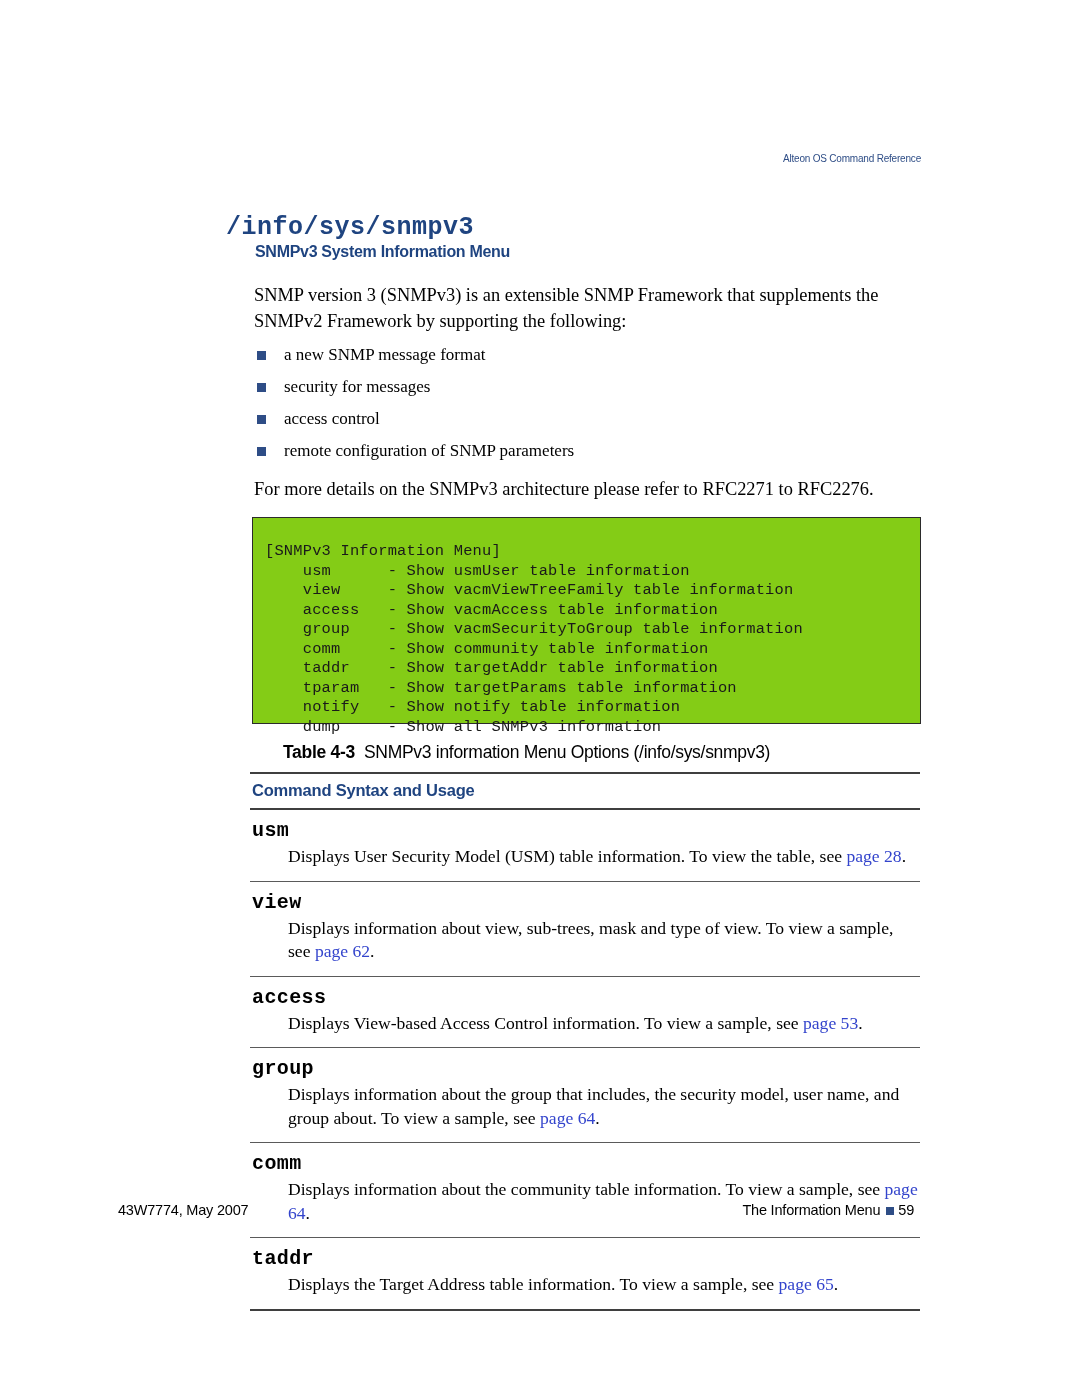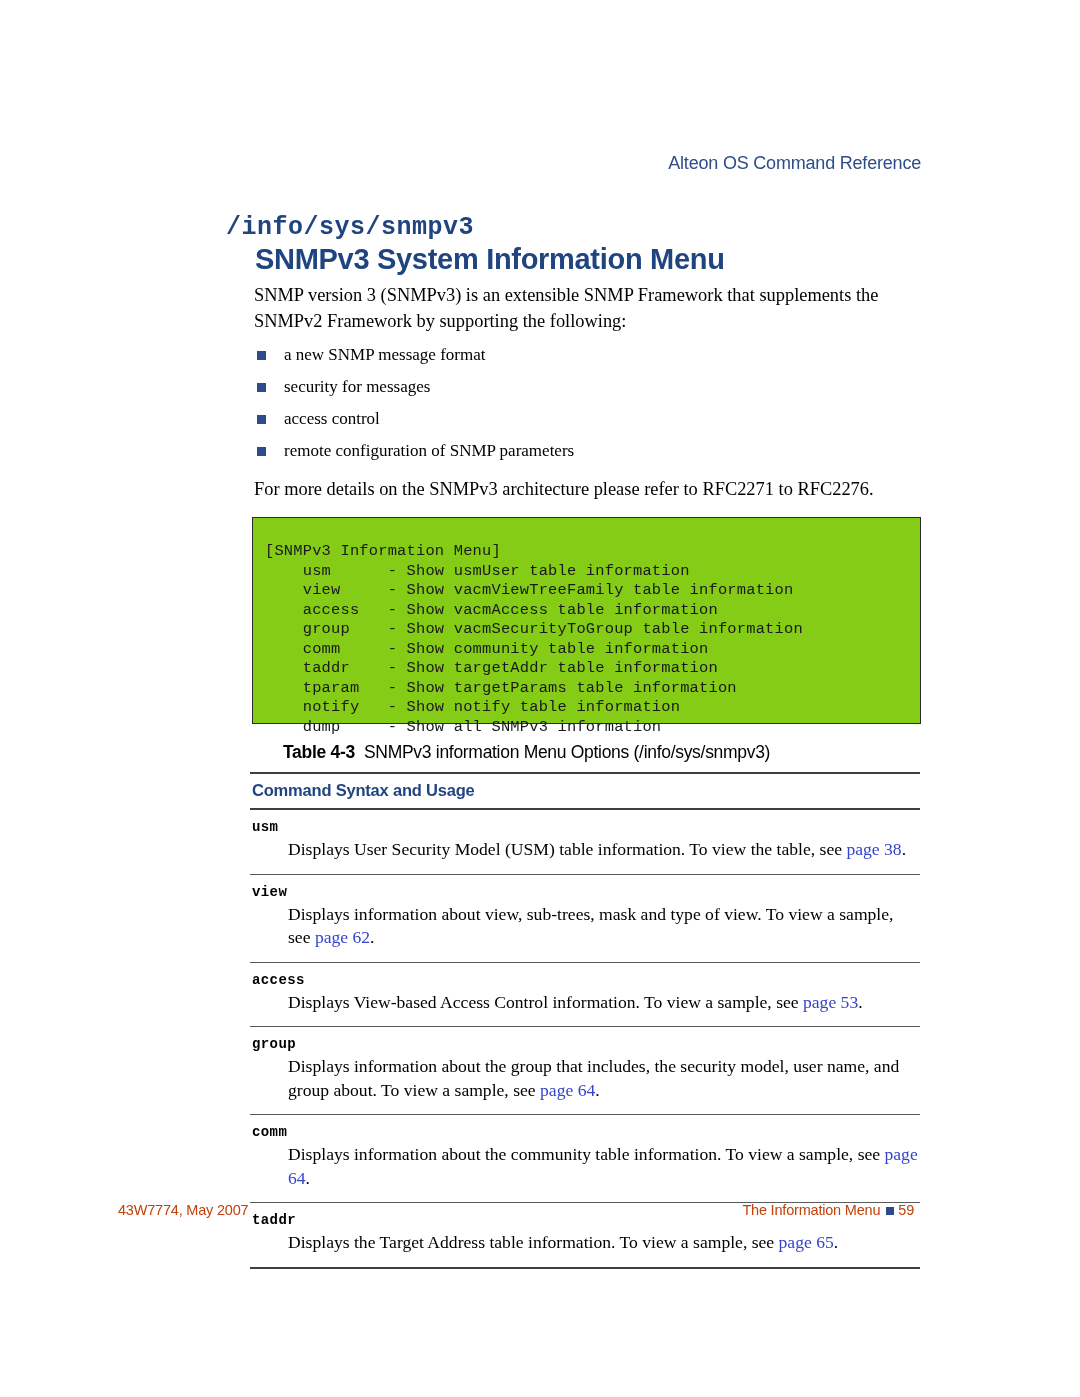--- a/index.html
+++ b/index.html
@@ -24,21 +24,21 @@
   }
 
   
   .running-header {
     position: absolute;
     top: 153px;
     left: 0;
     width: 921px;
     text-align: right;
     font-family: "Liberation Sans", sans-serif;
-    font-size: 18px;
+    font-size: 10px;
     letter-spacing: -0.2px;
     color: #2e4d86;
   }
 
   
   .cmd-path {
     position: absolute;
     top: 213px;
     left: 226px;
     font-family: "Liberation Mono", monospace;
@@ -47,21 +47,21 @@
     letter-spacing: 0.5px;
     color: #1f4480;
     white-space: pre;
   }
   .section-title {
     position: absolute;
     top: 243px;
     left: 255px;
     font-family: "Liberation Sans", sans-serif;
     font-weight: bold;
-    font-size: 29px;
+    font-size: 16px;
     letter-spacing: -0.3px;
     color: #1f4480;
   }
 
   
   .intro {
     position: absolute;
     top: 283px;
     left: 254px;
     width: 676px;
@@ -163,21 +163,21 @@
     letter-spacing: -0.2px;
     color: #1f4480;
     padding: 7px 0 8px 2px;
   }
   .row {
     padding: 5px 0 8px 0;
   }
   .row-cmd {
     font-family: "Liberation Mono", monospace;
     font-weight: bold;
-    font-size: 14px;
+    font-size: 20px;
     letter-spacing: 0.4px;
     color: #000000;
     padding: 4px 0 3px 2px;
   }
   .row-desc {
     font-size: 17.6px;
     line-height: 23.5px;
     padding-left: 38px;
     padding-bottom: 4px;
   }
@@ -188,21 +188,21 @@
   
   .footer {
     position: absolute;
     top: 1202px;
     left: 0;
     width: 1080px;
     height: 24px;
     font-family: "Liberation Sans", sans-serif;
     font-size: 14.5px;
     letter-spacing: -0.2px;
-    color: #c2410c;
+    color: #000000;
   }
   .footer-left {
     position: absolute;
     left: 118px;
     top: 0;
   }
   .footer-right {
     position: absolute;
     right: 166px;
     top: 0;
@@ -271,21 +271,21 @@
 
   <div class="cmd-table">
     <div class="rule-heavy"></div>
 
     <div class="col-head">Command Syntax and Usage</div>
 
     <div class="rule-heavy"></div>
 
     <div class="row">
       <div class="row-cmd">usm</div>
-      <div class="row-desc"><span>Displays User Security Model (USM) table information. To view the table, see </span><span class="xref">page 38</span><span>.</span></div>
+      <div class="row-desc"><span>Displays User Security Model (USM) table information. To view the table, see </span><span class="xref">page 28</span><span>.</span></div>
     </div>
     <div class="rule-light"></div>
 
     <div class="row">
       <div class="row-cmd">view</div>
       <div class="row-desc"><span>Displays information about view, sub-trees, mask and type of view. To view a sample, see </span><span class="xref">page 62</span><span>.</span></div>
     </div>
     <div class="rule-light"></div>
 
     <div class="row">

